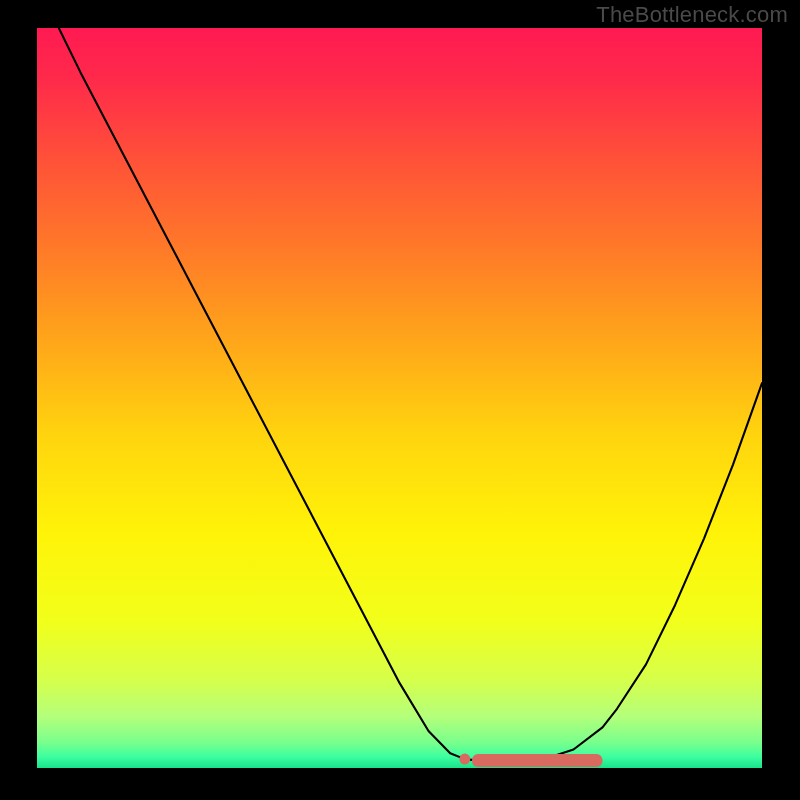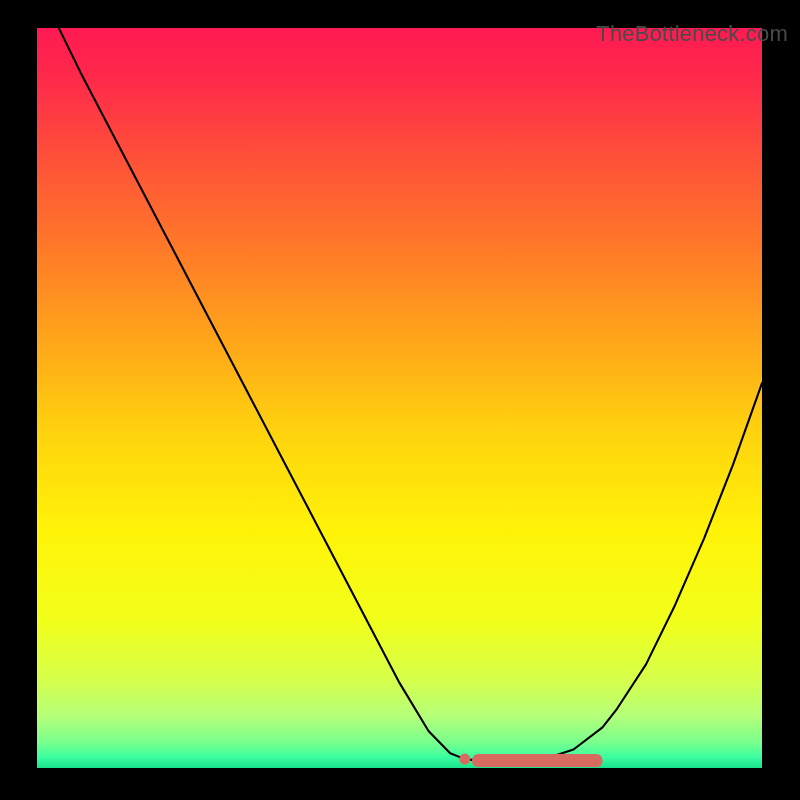--- a/index.html
+++ b/index.html
@@ -19,21 +19,20 @@
   }
   .watermark {
     position: absolute;
     top: 2px;
     right: 12px;
     color: #4a4a4a;
     font-size: 22px;
     font-weight: 500;
     letter-spacing: 0.2px;
     z-index: 10;
-    margin-top: 19px;
   }
   .plot-area {
     position: absolute;
     left: 37px;
     top: 28px;
     width: 725px;
     height: 740px;
     overflow: hidden;
   }
   .gradient {

